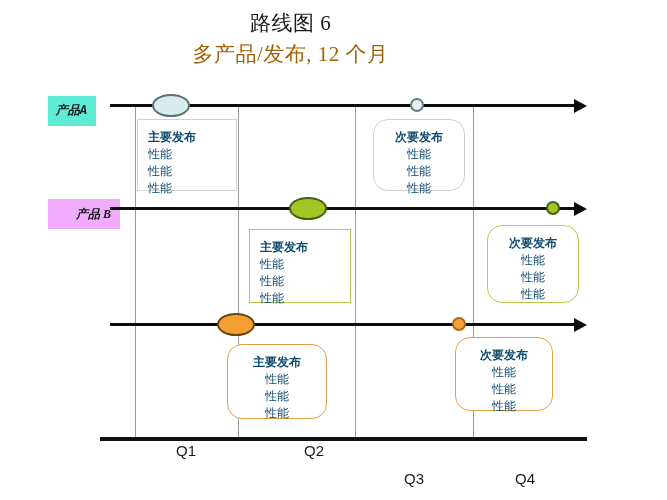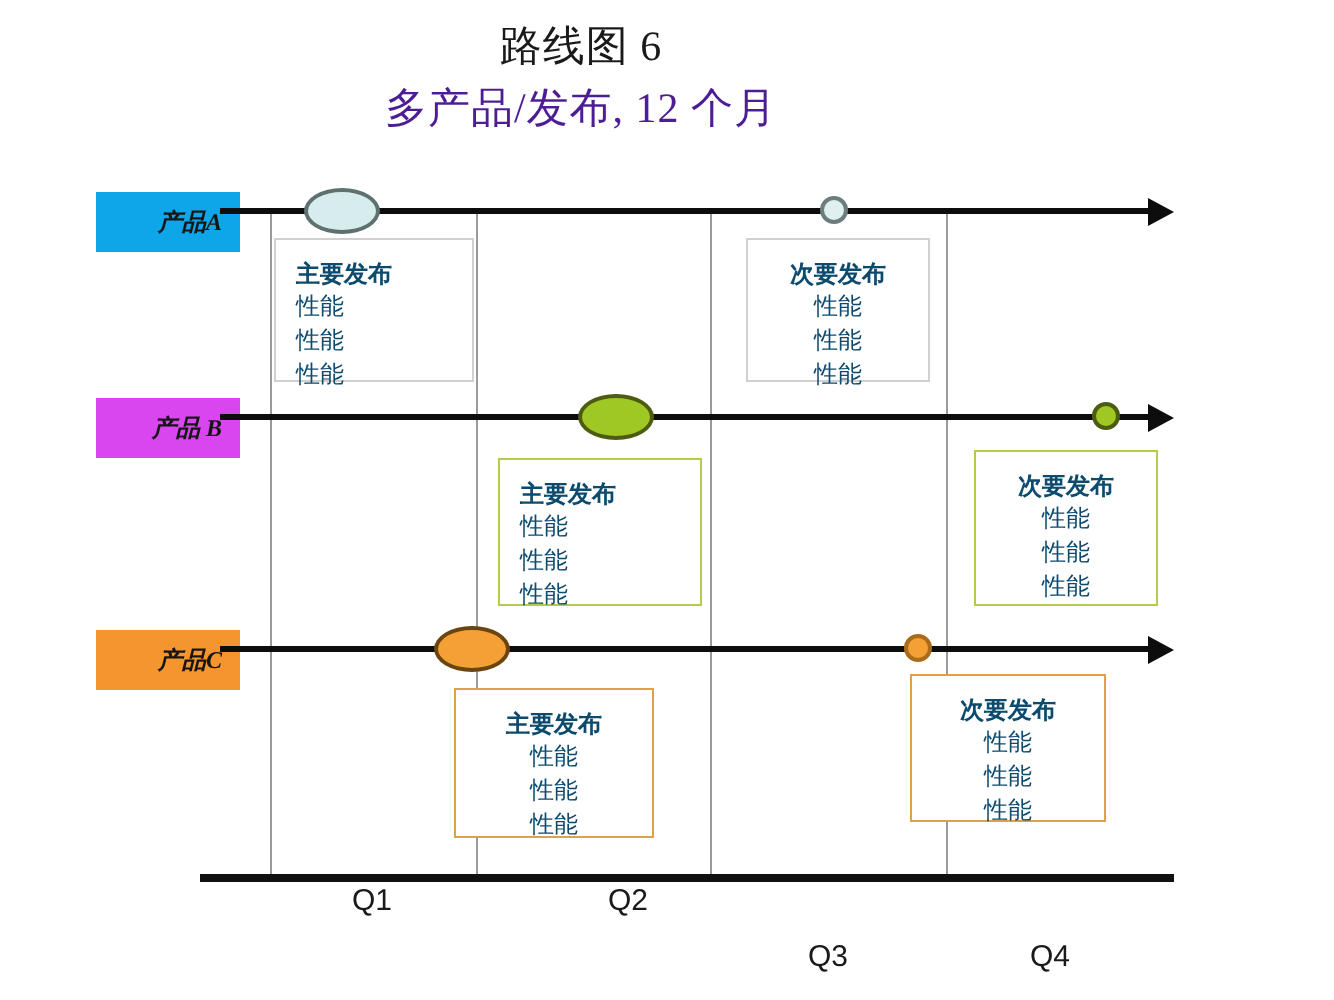--- a/index.html
+++ b/index.html
@@ -28,21 +28,21 @@
     font-family: "Liberation Serif", "DejaVu Serif", serif;
     font-size: 21px;
     line-height: 30px;
     color: #1a1a1a;
     letter-spacing: 0.5px;
   }
   #title-line-2 {
     font-family: "Liberation Serif", "DejaVu Serif", serif;
     font-size: 21px;
     line-height: 32px;
-    color: #4c1d95;
+    color: #a16207;
     letter-spacing: 0.5px;
   }
 
   
   #plot {
     position: absolute;
     left: 0;
     top: 0;
     width: 667px;
     height: 500px;
@@ -137,41 +137,40 @@
     font-size: 12px;
     line-height: 17px;
     color: #0c4a6e;
   }
   .release-box .rb-title {
     font-weight: bold;
     white-space: nowrap;
   }
   .release-box .rb-feature {
     white-space: nowrap;
-    font-family: Liberation Mono, monospace;
   }
   .release-box.align-left { text-align: left; }
-  .release-box.align-center { text-align: center; }
+  .release-box.align-center { text-align: center; border-radius: 15px; }
 </style>
 </head>
 <body>
 
 <div id="title-block">
   <div id="title-line-1">路线图 6</div>
   <div id="title-line-2">多产品/发布, 12 个月</div>
 </div>
 
 <div id="plot">
 
   <div class="gridline" style="left:135px; top:104px; height:333px;"></div>
   <div class="gridline" style="left:238px; top:104px; height:333px;"></div>
   <div class="gridline" style="left:355px; top:104px; height:333px;"></div>
   <div class="gridline" style="left:473px; top:104px; height:333px;"></div>
 
-  <div class="product-label" style="left:48px; top:96px; width:72px; background:#0ea5e9;">
+  <div class="product-label" style="left:48px; top:96px; width:48px; background:#5eead4;font-family:Liberation Mono, monospace;">
     <span>产品A</span>
   </div>
   <div class="lane-line" style="left:110px; top:104px; width:465px;"></div>
   <div class="lane-arrow" style="left:574px; top:99px;"></div>
 
   <div class="milestone major" style="left:152px; top:94px; background:#d7ecec; border-color:#5f7070;"></div>
   <div class="milestone minor" style="left:410px; top:98px; background:#dff0f0; border-color:#6d7d7d;"></div>
 
   <div class="release-box align-left" style="left:137px; top:119px; width:100px; height:72px; border-color:#d0d0d0;">
     <div class="rb-title">主要发布</div>
@@ -180,21 +179,21 @@
     <div class="rb-feature">性能</div>
   </div>
 
   <div class="release-box align-center" style="left:373px; top:119px; width:92px; height:72px; border-color:#d0d0d0;">
     <div class="rb-title">次要发布</div>
     <div class="rb-feature">性能</div>
     <div class="rb-feature">性能</div>
     <div class="rb-feature">性能</div>
   </div>
 
-  <div class="product-label" style="left:48px; top:199px; width:72px; background:#d946ef;">
+  <div class="product-label" style="left:48px; top:199px; width:72px; background:#f0abfc;">
     <span>产品 B</span>
   </div>
   <div class="lane-line" style="left:110px; top:207px; width:465px;"></div>
   <div class="lane-arrow" style="left:574px; top:202px;"></div>
 
   <div class="milestone major" style="left:289px; top:197px; background:#9fc824; border-color:#4e5c12;"></div>
   <div class="milestone minor" style="left:546px; top:201px; background:#9fc824; border-color:#4e5c12;"></div>
 
   <div class="release-box align-left" style="left:249px; top:229px; width:102px; height:74px; border-color:#b5c94a;">
     <div class="rb-title">主要发布</div>
@@ -203,23 +202,20 @@
     <div class="rb-feature">性能</div>
   </div>
 
   <div class="release-box align-center" style="left:487px; top:225px; width:92px; height:78px; border-color:#b5c94a;">
     <div class="rb-title">次要发布</div>
     <div class="rb-feature">性能</div>
     <div class="rb-feature">性能</div>
     <div class="rb-feature">性能</div>
   </div>
 
-  <div class="product-label" style="left:48px; top:315px; width:72px; background:#f4952e;">
-    <span>产品C</span>
-  </div>
   <div class="lane-line" style="left:110px; top:323px; width:465px;"></div>
   <div class="lane-arrow" style="left:574px; top:318px;"></div>
 
   <div class="milestone major" style="left:217px; top:313px; background:#f5a034; border-color:#6b4510;"></div>
   <div class="milestone minor" style="left:452px; top:317px; background:#f5a034; border-color:#a96c1a;"></div>
 
   <div class="release-box align-center" style="left:227px; top:344px; width:100px; height:75px; border-color:#e0a04a;">
     <div class="rb-title">主要发布</div>
     <div class="rb-feature">性能</div>
     <div class="rb-feature">性能</div>

